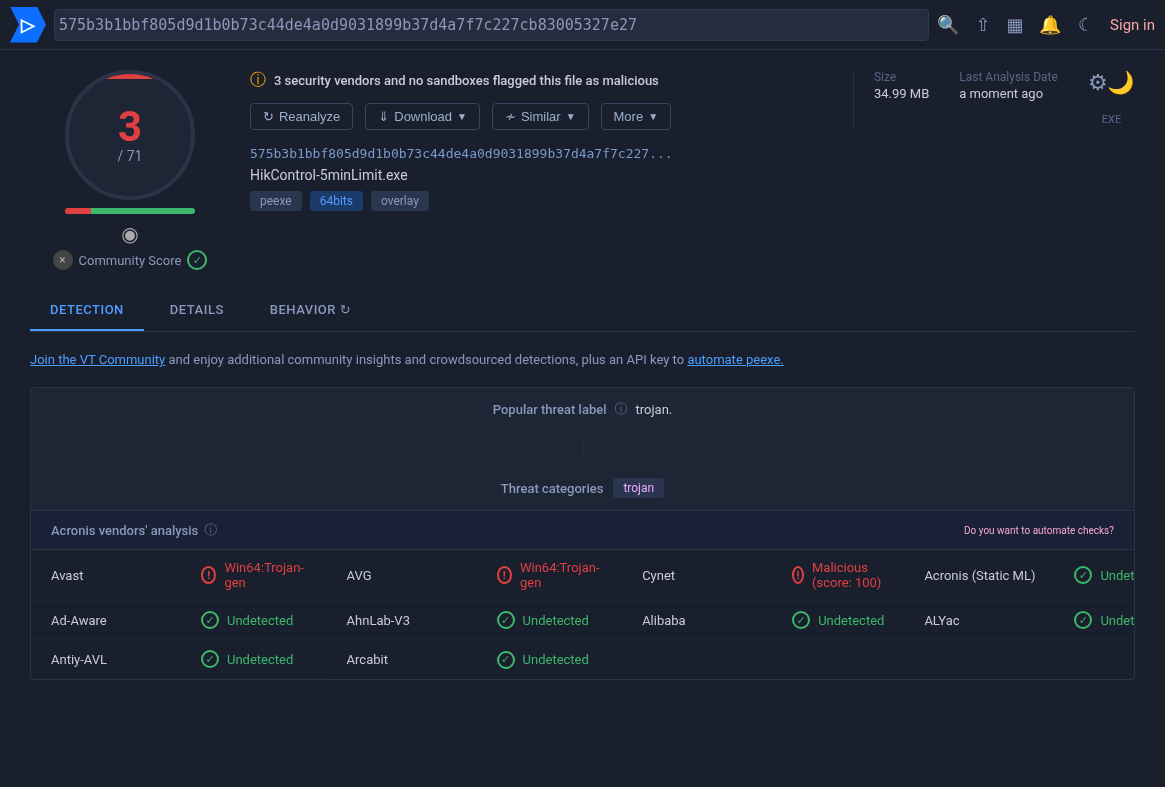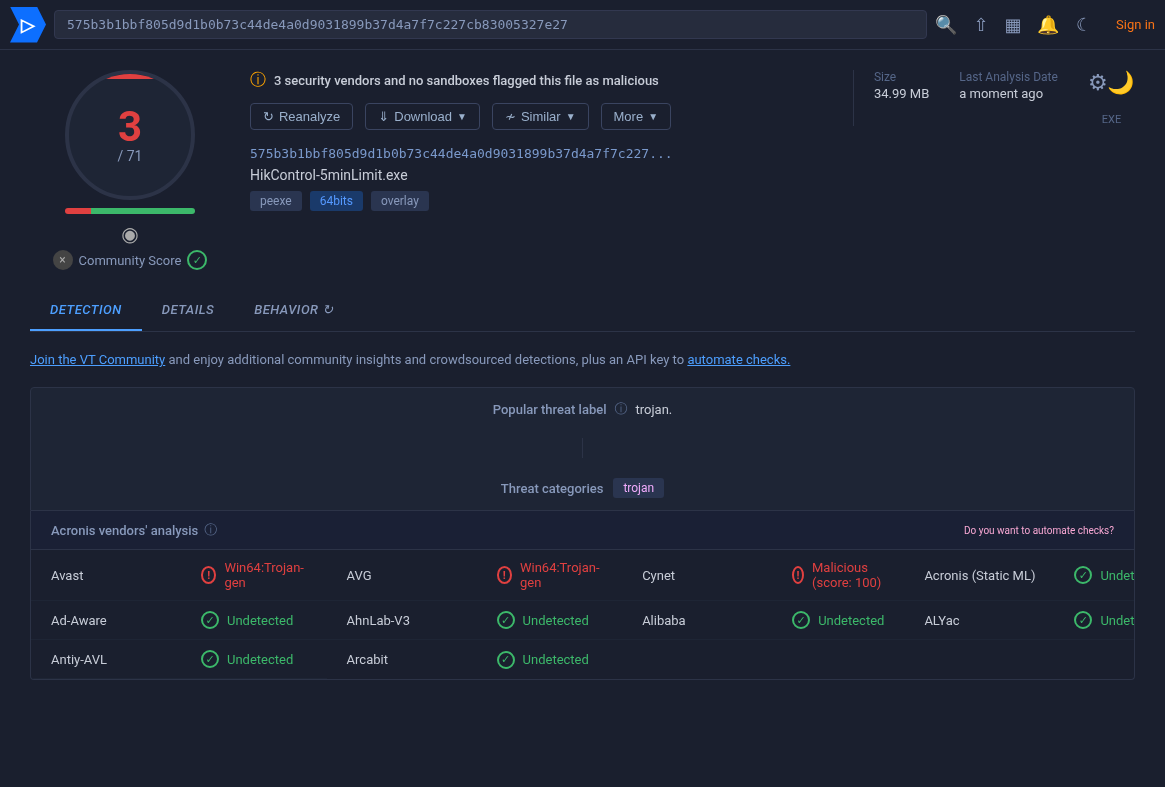--- a/index.html
+++ b/index.html
@@ -29,38 +29,37 @@
       display: flex; align-items: center; justify-content: center;
       font-weight: bold; font-size: 18px; color: #fff;
       clip-path: polygon(0 0, 75% 0, 100% 50%, 75% 100%, 0 100%, 25% 50%);
       flex-shrink: 0;
     }
     .hash-bar {
       flex: 1;
       background: #262c3d;
       border: 1px solid #323850;
       border-radius: 4px;
-      padding: 6px 12px;
-      color: #8899bb;
-      font-size: 13px;
+      padding: 6px 4px;
+      color: #8899bb;
+      font-size: 15px;
       font-family: monospace;
     }
     .topnav-icons {
       display: flex; align-items: center; gap: 16px;
       color: #8899bb;
     }
     .topnav-icon {
       font-size: 18px;
       cursor: pointer;
     }
     .signin-btn {
-      color: #f97316;
-      font-size: 13px;
-      cursor: pointer;
-      margin-left: 8px;
+      color: #fca5a5;
+      font-size: 15px;
+      cursor: pointer;
     }
 
     
     .file-info-area {
       display: flex;
       gap: 0;
       padding: 20px 30px 0 30px;
       align-items: flex-start;
     }
 
@@ -252,24 +251,23 @@
     }
     .exe-text {
       font-size: 11px;
       color: #556688;
       margin-top: 18px;
     }
 
     
     .tabs-row {
       display: flex;
-      gap: 0;
+      gap: 6px;
       border-bottom: 1px solid #2c3347;
       margin: 20px 30px 0 30px;
-      font-style: italic;
     }
     .tab {
       padding: 12px 20px;
       color: #8899bb;
       font-size: 13px;
       font-weight: 500;
       letter-spacing: 0.5px;
       cursor: pointer;
       border-bottom: 2px solid transparent;
       text-transform: uppercase;
@@ -511,21 +509,21 @@
 
 <div class="tabs-row">
   <div class="tab active">DETECTION</div>
   <div class="tab">DETAILS</div>
   <div class="tab">BEHAVIOR ↻</div>
 </div>
 
 <div class="community-promo">
   <a>Join the VT Community</a>
   <span> and enjoy additional community insights and crowdsourced detections, plus an API key to </span>
-  <a>automate checks.</a>
+  <a>automate peexe.</a>
 </div>
 
 <div class="threat-header">
   <div class="threat-label-section">
     <span class="threat-label-title">Popular threat label</span>
     <span class="info-icon">ⓘ</span>
     <span class="threat-label-value">trojan.</span>
   </div>
   <div class="divider-v"></div>
   <div class="threat-cat-section">

